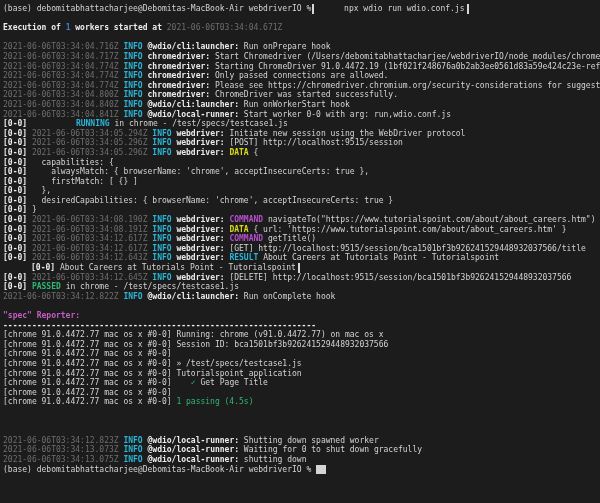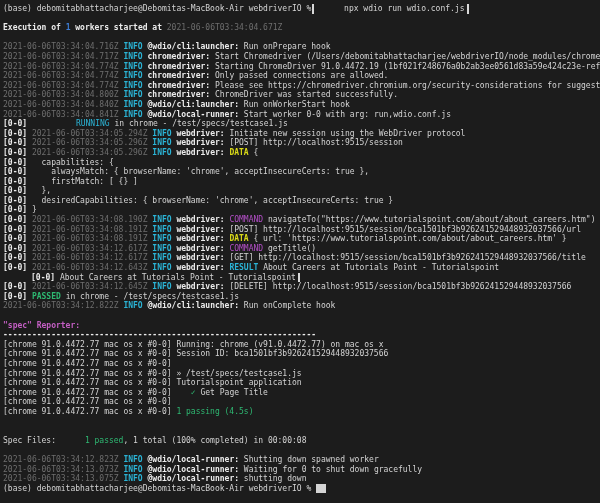--- a/index.html
+++ b/index.html
@@ -11,23 +11,23 @@
   #terminal {
     box-sizing:border-box; width:600px; height:503px; overflow:hidden;
     font-family:"DejaVu Sans Mono","Liberation Mono",monospace;
     font-size:8px; line-height:9.6px; padding:4px 0 0 3px;
   }
   .ln { height:9.6px; white-space:pre; overflow:hidden; }
   .c-fg   { color:var(--fg); }
   .c-b    { color:var(--bright); font-weight:bold; }
   .c-dim  { color:var(--dim); }
   .c-info { color:var(--cyan); font-weight:bold; }
-  .c-run  { color:var(--cyan); font-weight:normal;padding-left:44px; }
+  .c-run  { color:var(--cyan); font-weight:bold;padding-left:44px; }
   .c-res  { color:var(--cyan); font-weight:bold; }
-  .c-cmd  { color:var(--purple); font-weight:normal;margin-top:35px; }
+  .c-cmd  { color:var(--purple); font-weight:bold;margin-top:35px; }
   .c-data { color:var(--yellow); font-weight:bold; }
   .c-pass { color:var(--green); font-weight:bold; }
   .c-grn  { color:var(--green); }
   .c-blue { color:var(--blue); font-weight:bold; }
   .c-pink { color:var(--pink); font-weight:bold; }
   .c-cursor { background:var(--fg); color:var(--fg); }
   .bx { outline:2px solid var(--boxline); outline-offset:2px;padding-left:28px; }
 </style>
 </head>
 <body>
@@ -49,21 +49,20 @@
     <div class="ln"><span class="c-b">[0-0] </span><span class="c-dim">2021-06-06T03:34:05.294Z </span><span class="c-info">INFO </span><span class="c-b">webdriver: </span><span class="c-fg">Initiate new session using the WebDriver protocol</span></div>
     <div class="ln"><span class="c-b">[0-0] </span><span class="c-dim">2021-06-06T03:34:05.296Z </span><span class="c-info">INFO </span><span class="c-b">webdriver: </span><span class="c-fg">[POST] http://localhost:9515/session</span></div>
     <div class="ln"><span class="c-b">[0-0] </span><span class="c-dim">2021-06-06T03:34:05.296Z </span><span class="c-info">INFO </span><span class="c-b">webdriver: </span><span class="c-data">DATA</span><span class="c-fg"> {</span></div>
     <div class="ln"><span class="c-b">[0-0]</span><span class="c-fg">   capabilities: {</span></div>
     <div class="ln"><span class="c-b">[0-0]</span><span class="c-fg">     alwaysMatch: { browserName: 'chrome', acceptInsecureCerts: true },</span></div>
     <div class="ln"><span class="c-b">[0-0]</span><span class="c-fg">     firstMatch: [ {} ]</span></div>
     <div class="ln"><span class="c-b">[0-0]</span><span class="c-fg">   },</span></div>
     <div class="ln"><span class="c-b">[0-0]</span><span class="c-fg">   desiredCapabilities: { browserName: 'chrome', acceptInsecureCerts: true }</span></div>
     <div class="ln"><span class="c-b">[0-0] </span><span class="c-fg">}</span></div>
     <div class="ln"><span class="c-b">[0-0] </span><span class="c-dim">2021-06-06T03:34:08.190Z </span><span class="c-info">INFO </span><span class="c-b">webdriver: </span><span class="c-cmd">COMMAND</span><span class="c-fg"> navigateTo("https://www.tutorialspoint.com/about/about_careers.htm")</span></div>
-    <div class="ln"><span class="c-b">[0-0] </span><span class="c-dim">2021-06-06T03:34:08.191Z </span><span class="c-info">INFO </span><span class="c-b">webdriver: </span><span class="c-fg">[POST] http://localhost:9515/session/bca1501bf3b926241529448932037566/url</span></div>
     <div class="ln"><span class="c-b">[0-0] </span><span class="c-dim">2021-06-06T03:34:08.191Z </span><span class="c-info">INFO </span><span class="c-b">webdriver: </span><span class="c-data">DATA</span><span class="c-fg"> { url: 'https://www.tutorialspoint.com/about/about_careers.htm' }</span></div>
     <div class="ln"><span class="c-b">[0-0] </span><span class="c-dim">2021-06-06T03:34:12.617Z </span><span class="c-info">INFO </span><span class="c-b">webdriver: </span><span class="c-cmd">COMMAND</span><span class="c-fg"> getTitle()</span></div>
     <div class="ln"><span class="c-b">[0-0] </span><span class="c-dim">2021-06-06T03:34:12.617Z </span><span class="c-info">INFO </span><span class="c-b">webdriver: </span><span class="c-fg">[GET] http://localhost:9515/session/bca1501bf3b926241529448932037566/title</span></div>
     <div class="ln"><span class="c-b">[0-0] </span><span class="c-dim">2021-06-06T03:34:12.643Z </span><span class="c-info">INFO </span><span class="c-b">webdriver: </span><span class="c-res">RESULT</span><span class="c-fg"> About Careers at Tutorials Point - Tutorialspoint</span></div>
     <div class="ln"><span class="bx"><span class="c-b">[0-0] </span><span class="c-fg">About Careers at Tutorials Point - Tutorialspoint</span></span></div>
     <div class="ln"><span class="c-b">[0-0] </span><span class="c-dim">2021-06-06T03:34:12.645Z </span><span class="c-info">INFO </span><span class="c-b">webdriver: </span><span class="c-fg">[DELETE] http://localhost:9515/session/bca1501bf3b926241529448932037566</span></div>
     <div class="ln"><span class="c-b">[0-0] </span><span class="c-pass">PASSED</span><span class="c-fg"> in chrome - /test/specs/testcase1.js</span></div>
     <div class="ln"><span class="c-dim">2021-06-06T03:34:12.822Z </span><span class="c-info">INFO </span><span class="c-b">@wdio/cli:launcher: </span><span class="c-fg">Run onComplete hook</span></div>
     <div class="ln">&nbsp;</div>
     <div class="ln"><span class="c-pink">"spec" Reporter:</span></div>
@@ -71,19 +70,18 @@
     <div class="ln"><span class="c-fg">[chrome 91.0.4472.77 mac os x #0-0] Running: chrome (v91.0.4472.77) on mac os x</span></div>
     <div class="ln"><span class="c-fg">[chrome 91.0.4472.77 mac os x #0-0] Session ID: bca1501bf3b926241529448932037566</span></div>
     <div class="ln"><span class="c-fg">[chrome 91.0.4472.77 mac os x #0-0]</span></div>
     <div class="ln"><span class="c-fg">[chrome 91.0.4472.77 mac os x #0-0] » /test/specs/testcase1.js</span></div>
     <div class="ln"><span class="c-fg">[chrome 91.0.4472.77 mac os x #0-0] Tutorialspoint application</span></div>
     <div class="ln"><span class="c-fg">[chrome 91.0.4472.77 mac os x #0-0]    </span><span class="c-grn">✓</span><span class="c-fg"> Get Page Title</span></div>
     <div class="ln"><span class="c-fg">[chrome 91.0.4472.77 mac os x #0-0]</span></div>
     <div class="ln"><span class="c-fg">[chrome 91.0.4472.77 mac os x #0-0] </span><span class="c-grn">1 passing (4.5s)</span></div>
     <div class="ln">&nbsp;</div>
     <div class="ln">&nbsp;</div>
-    <div class="ln"><span class="c-fg">Spec Files:      </span><span class="c-grn">1 passed</span><span class="c-fg">, 1 total (100% completed) in 00:00:08</span></div>
     <div class="ln">&nbsp;</div>
     <div class="ln"><span class="c-dim">2021-06-06T03:34:12.823Z </span><span class="c-info">INFO </span><span class="c-b">@wdio/local-runner: </span><span class="c-fg">Shutting down spawned worker</span></div>
     <div class="ln"><span class="c-dim">2021-06-06T03:34:13.073Z </span><span class="c-info">INFO </span><span class="c-b">@wdio/local-runner: </span><span class="c-fg">Waiting for 0 to shut down gracefully</span></div>
     <div class="ln"><span class="c-dim">2021-06-06T03:34:13.075Z </span><span class="c-info">INFO </span><span class="c-b">@wdio/local-runner: </span><span class="c-fg">shutting down</span></div>
     <div class="ln"><span class="c-fg">(base) debomitabhattacharjee@Debomitas-MacBook-Air webdriverIO % </span><span class="c-cursor">&nbsp;&nbsp;</span></div>
   </div>
 
 </body></html>

